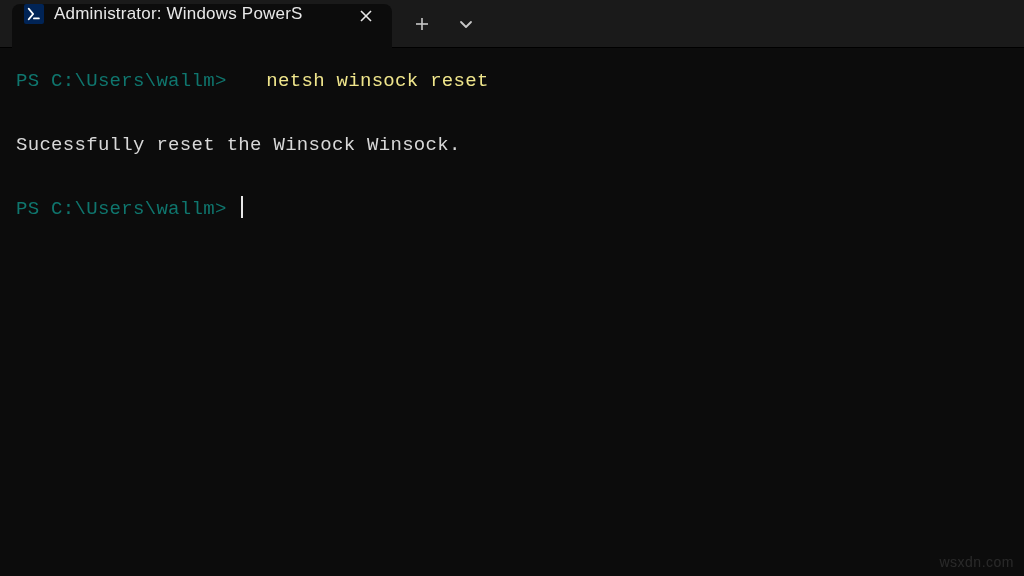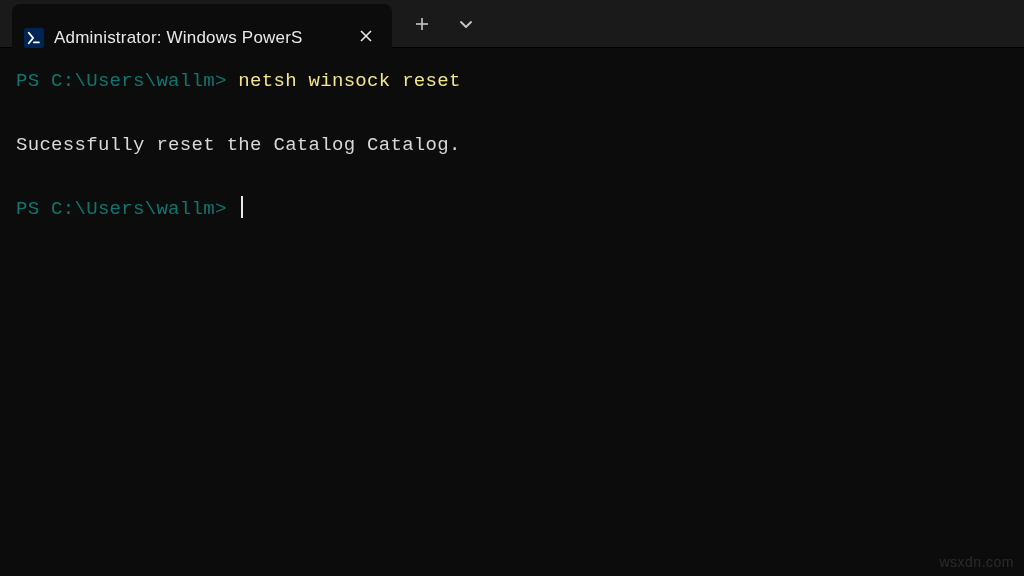--- a/index.html
+++ b/index.html
@@ -13,21 +13,21 @@
     .tab-bar {
       display: flex;
       align-items: center;
       background: #1a1a1a;
       height: 48px;
       padding: 0 0 0 12px;
       border-bottom: 1px solid #000;
     }
     .tab {
       display: flex;
-      align-items: flex-end;
+      align-items: flex-start;
       background: #0c0c0c;
       height: 44px;
       margin-top: 4px;
       padding: 0 14px 0 12px;
       border-top-left-radius: 8px;
       border-top-right-radius: 8px;
       min-width: 380px;
       gap: 10px;
       position: relative;
     }
@@ -80,21 +80,21 @@
       border-radius: 4px;
     }
     .terminal {
       padding: 18px 16px;
       font-size: 19px;
       line-height: 1.68;
       letter-spacing: 0.3px;
     }
     .line { white-space: pre; }
     .prompt { color: #0f766e; }
-    .cmd { color: #f0e68c; }
+    .cmd { color: #f0e68c; margin-left: 28px; }
     .output { color: #d8d8d8; }
     .blank { height: 1.68em; }
     .cursor {
       display: inline-block;
       width: 2px;
       height: 22px;
       background: #e8e8e8;
       vertical-align: middle;
       margin-left: 3px;
       margin-bottom: 3px;
@@ -140,18 +140,18 @@
       <svg width="16" height="16" viewBox="0 0 16 16">
         <path d="M3 6 L8 11 L13 6" stroke="currentColor" stroke-width="1.8" fill="none" stroke-linecap="round" stroke-linejoin="round"></path>
       </svg>
     </div>
   </div>
 </div>
 
 <div class="terminal" id="terminal">
     <div class="line"><span class="prompt">PS C:\Users\wallm&gt; </span><span class="cmd">netsh winsock reset</span></div>
     <div class="blank"></div>
-    <div class="line"><span class="output">Sucessfully reset the Catalog Catalog.</span></div>
+    <div class="line"><span class="output">Sucessfully reset the Winsock Winsock.</span></div>
     <div class="blank"></div>
     <div class="line"><span class="prompt">PS C:\Users\wallm&gt; </span><span class="cursor"></span></div>
   </div>
 
 <div class="watermark">wsxdn.com</div>
 
 </body></html>

